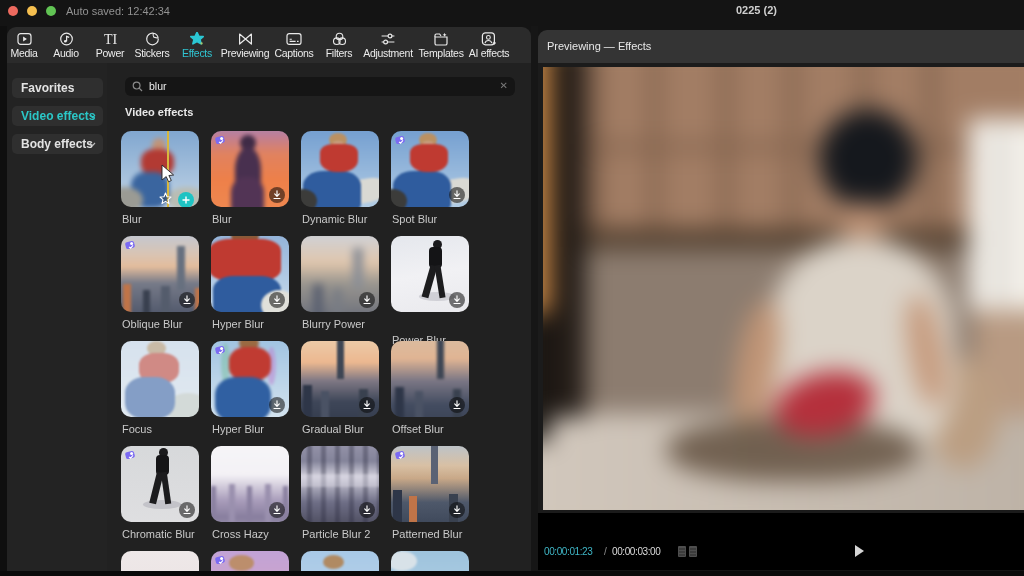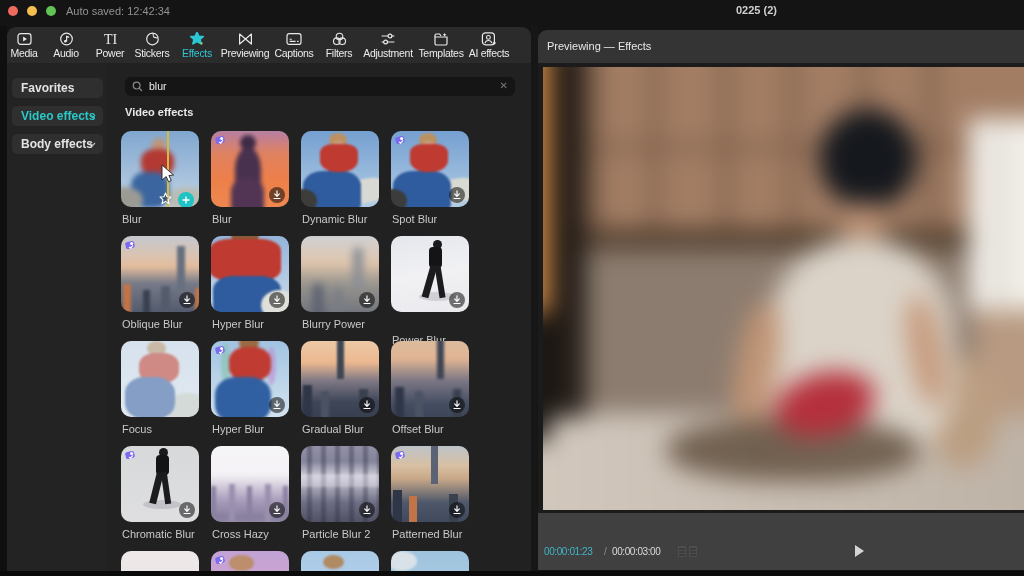--- a/index.html
+++ b/index.html
@@ -31,21 +31,21 @@
 .lbl{position:absolute;font-size:11px;color:#c9c9c9;white-space:nowrap}
 .dl{position:absolute;right:4px;bottom:4px;width:16px;height:16px;border-radius:50%;background:rgba(10,10,10,.55)}
 .vip{position:absolute;left:4px;top:4px}
 .blob{position:absolute;border-radius:50%}
 
 #pvhead{position:absolute;left:538px;top:30px;width:486px;height:33px;background:#343434;border-radius:9px 0 0 0}
 #pvhead .t{position:absolute;left:9px;top:10px;font-size:11px;color:#e8e8e8}
 #pvbody{position:absolute;left:538px;top:63px;width:486px;height:450px;background:#1b1b1b}
 #video{position:absolute;left:5px;top:4px;width:481px;height:443px;overflow:hidden;background:#a8826a}
 #scene{position:absolute;inset:-24px;filter:blur(12px)}
-#ctrl{position:absolute;left:538px;top:513px;width:486px;height:57px;background:#404040}
+#ctrl{position:absolute;left:538px;top:513px;width:486px;height:57px;background:#000000}
 .tc1{position:absolute;left:6px;top:33px;font-size:10px;color:#3fb6c6;letter-spacing:-0.4px}
 .tc2{position:absolute;left:66px;top:33px;font-size:10px;color:#8a8a8a}
 .tc3{position:absolute;left:74px;top:33px;font-size:10px;color:#dadada;letter-spacing:-0.4px}
 #botstrip{position:absolute;left:0;top:571px;width:1024px;height:5px;background:#0a0a0a}
 .gap{position:absolute;left:531px;top:26px;width:7px;height:550px;background:#161616}
 </style>
 </head>
 <body>
 <div id="stage">
 

